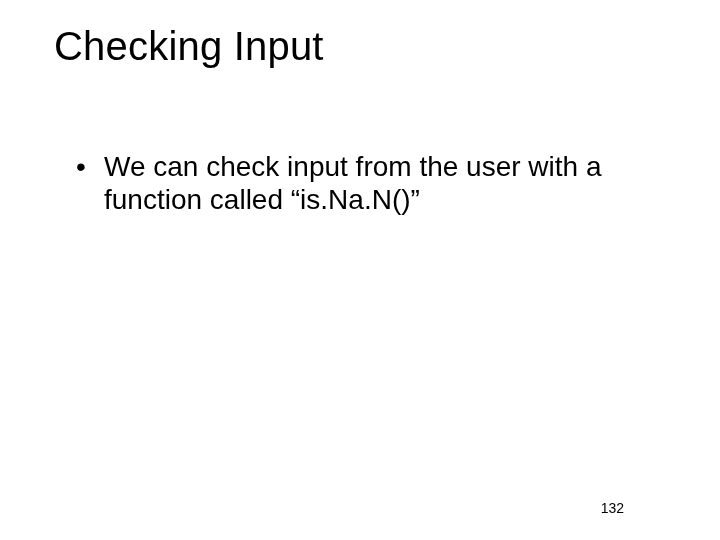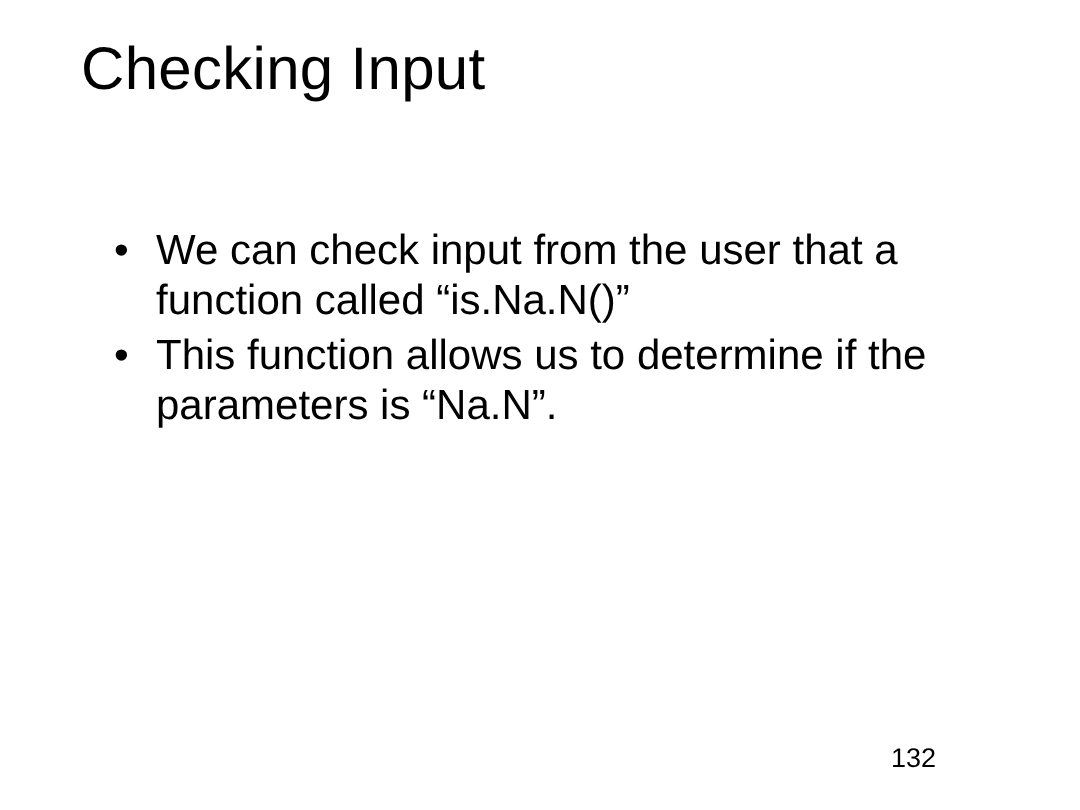--- a/index.html
+++ b/index.html
@@ -50,35 +50,32 @@
     position: absolute;
     left: 6px;
     top: 0;
     font-size: 28px;
     line-height: 1.18;
   }
   .pagenum {
     position: absolute;
     right: 24px;
     bottom: 24px;
-    font-size: 18px;
+    font-size: 14px;
     color: #000000;
   }
 </style>
 </head>
 <body>
 
 <div class="slide">
   <div class="title">Checking Input</div>
 
   <div class="body">
     <ul class="bullets">
       <li>
-        <span>We can check input from the user that a function called “is.Na.N()”</span>
-      </li>
-      <li>
-        <span>This function allows us to determine if the parameters is “Na.N”.</span>
+        <span>We can check input from the user with a function called “is.Na.N()”</span>
       </li>
     </ul>
   </div>
 
   <div class="pagenum">132</div>
 </div>
 
 </body></html>

